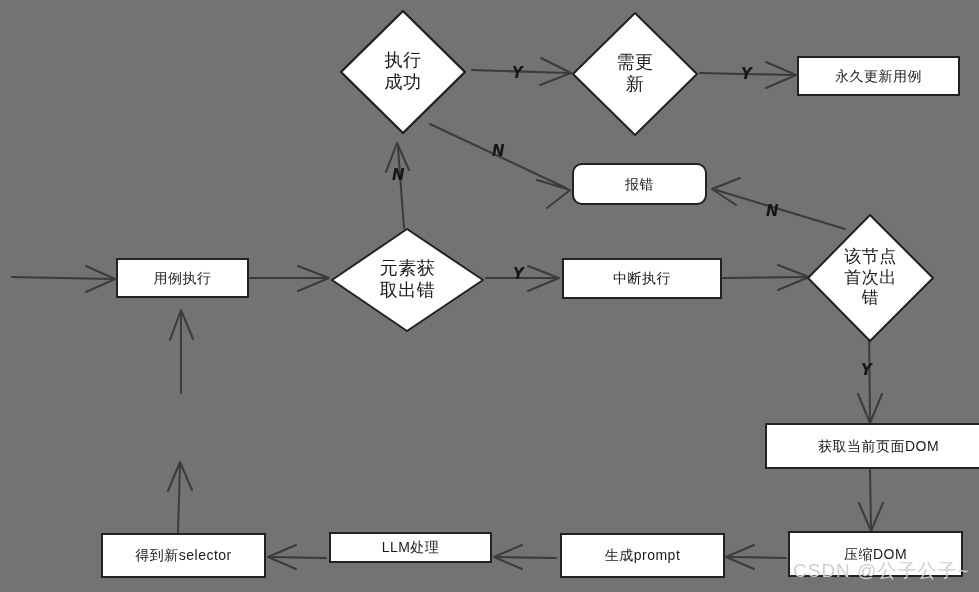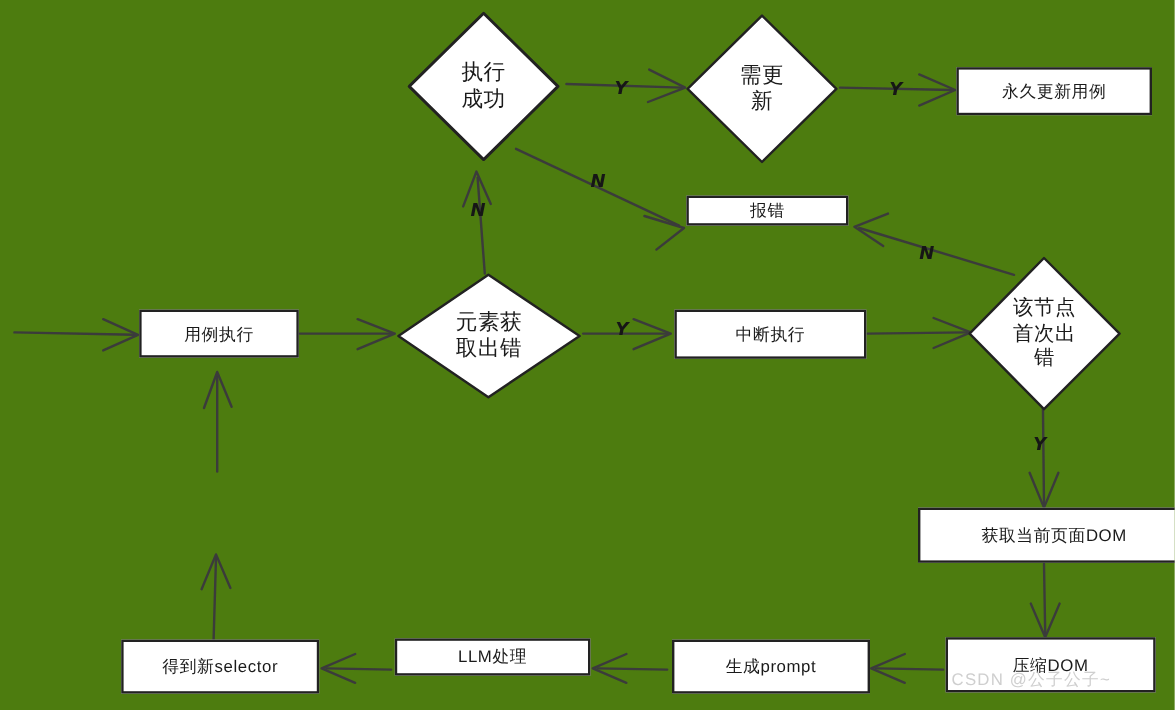--- a/index.html
+++ b/index.html
@@ -4,21 +4,21 @@
 <style>
   html, body {
     margin: 0;
     padding: 0;
     background: #ffffff;
   }
   #canvas {
     position: relative;
     width: 979px;
     height: 592px;
-    background: #4d7c0f;
+    background: #737373;
     overflow: hidden;
     font-family: "Liberation Sans", "DejaVu Sans", sans-serif;
   }
   .node {
     position: absolute;
     box-sizing: border-box;
     display: flex;
     align-items: center;
     justify-content: center;
     text-align: center;
@@ -79,21 +79,21 @@
   .edge-label {
     position: absolute;
     font-size: 15px;
     font-style: italic;
     font-weight: bold;
     color: #161616;
     font-family: "DejaVu Sans", sans-serif;
   }
   .watermark {
     position: absolute;
-    font-size: 14px;
+    font-size: 19px;
     color: #cfcfcf;
     letter-spacing: 1px;
     font-family: "Liberation Sans", sans-serif;
     white-space: nowrap;
   }
 </style>
 </head>
 <body>
 
 <div id="canvas">
@@ -192,21 +192,21 @@
   <div class="diamond-wrap" style="left:570px; top:10px; width:130px; height:128px;">
     <svg class="diamond-shape" viewBox="0 0 130 128">
       <polygon points="65,3 127,64 65,125 3,64" fill="#ffffff" stroke="#222222" stroke-width="2" stroke-linejoin="round"></polygon>
     </svg>
     <div class="diamond-label">需更
 新</div>
   </div>
 
   <div class="node box" style="left:797px; top:56px; width:163px; height:40px;">永久更新用例</div>
 
-  <div class="node box" style="left:572px; top:163px; width:135px; height:25px;">报错</div>
+  <div class="node box" style="left:572px; top:163px; width:135px; height:42px;border-radius:10px;">报错</div>
 
   <div class="node box" style="left:116px; top:258px; width:133px; height:40px;">用例执行</div>
 
   <div class="diamond-wrap" style="left:329px; top:226px; width:157px; height:108px;">
     <svg class="diamond-shape" viewBox="0 0 157 108">
       <polygon points="78,3 154,54 78,105 3,54" fill="#ffffff" stroke="#222222" stroke-width="2" stroke-linejoin="round"></polygon>
     </svg>
     <div class="diamond-label">元素获
 取出错</div>
   </div>

